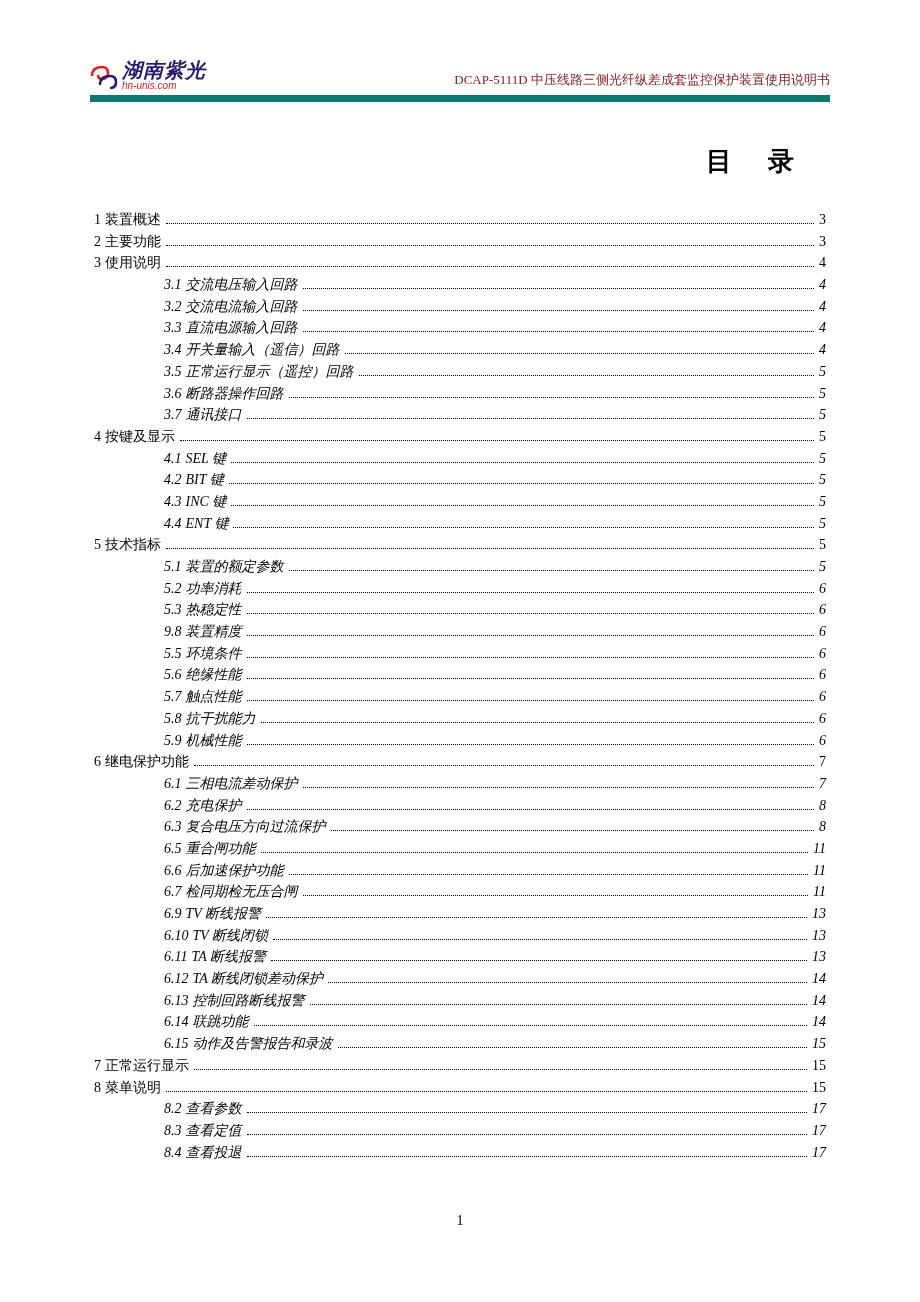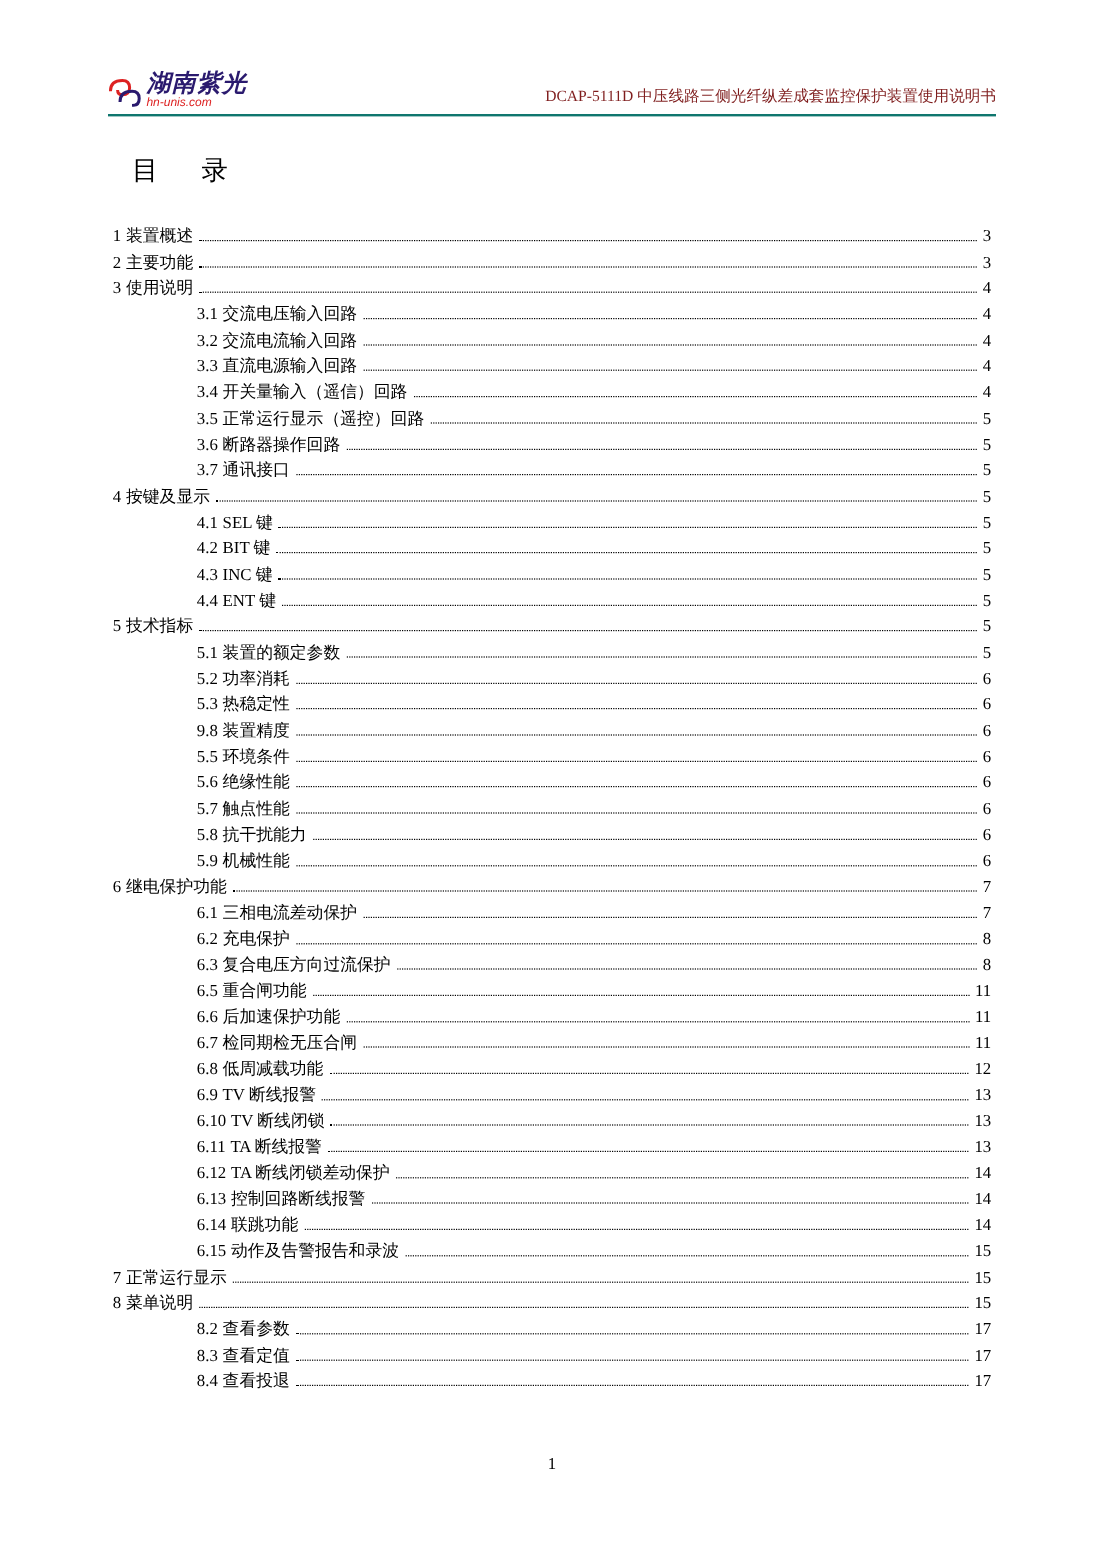--- a/index.html
+++ b/index.html
@@ -9,23 +9,23 @@
       width: 920px;
       margin: 0 auto;
       padding: 60px 90px 40px 90px;
       font-size: 14px;
       color: #000;
     }
     .header {
       display: flex;
       align-items: flex-end;
       justify-content: space-between;
-      border-bottom: 2px solid #0f766e;
+      border-bottom: 7px solid #0f766e;
       padding-bottom: 4px;
-      margin-bottom: 30px;
+      margin-bottom: 42px;
     }
     .logo {
       display: flex;
       align-items: center;
       gap: 2px;
     }
     .logo-mark {
       width: 30px;
       height: 26px;
       position: relative;
@@ -49,42 +49,43 @@
       font-family: Arial, sans-serif;
       font-style: italic;
       margin-top: 1px;
     }
     .doc-title {
       font-size: 13px;
       color: #7f1d1d;
       padding-bottom: 2px;
     }
     .toc-title {
-      text-align: left;
-      font-size: 22px;
-      font-weight: normal;
+      text-align: right;
+      font-size: 26px;
+      font-weight: bold;
       letter-spacing: 36px;
       margin: 20px 0 30px 20px;
     }
     .toc {
       padding: 0 4px;
     }
     .toc-line {
       display: flex;
       align-items: baseline;
       white-space: nowrap;
       font-size: 14px;
       line-height: 1.55;
       margin-bottom: 0px;
     }
     .toc-line.level-1 {
       padding-left: 0;
     }
     .toc-line.level-2 {
       padding-left: 70px;
+      font-style: italic;
     }
     .toc-num {
       margin-right: 4px;
     }
     .toc-label {
       margin-right: 2px;
     }
     .toc-dots {
       flex: 1;
       border-bottom: 1.5px dotted #000;
@@ -308,26 +309,20 @@
       <span class="toc-dots"></span>
       <span class="toc-page">11</span>
     </div>
     <div class="toc-line level-2">
       <span class="toc-num">6.7</span>
       <span class="toc-label">检同期检无压合闸</span>
       <span class="toc-dots"></span>
       <span class="toc-page">11</span>
     </div>
     <div class="toc-line level-2">
-      <span class="toc-num">6.8</span>
-      <span class="toc-label">低周减载功能</span>
-      <span class="toc-dots"></span>
-      <span class="toc-page">12</span>
-    </div>
-    <div class="toc-line level-2">
       <span class="toc-num">6.9</span>
       <span class="toc-label">TV 断线报警</span>
       <span class="toc-dots"></span>
       <span class="toc-page">13</span>
     </div>
     <div class="toc-line level-2">
       <span class="toc-num">6.10</span>
       <span class="toc-label">TV 断线闭锁</span>
       <span class="toc-dots"></span>
       <span class="toc-page">13</span>

